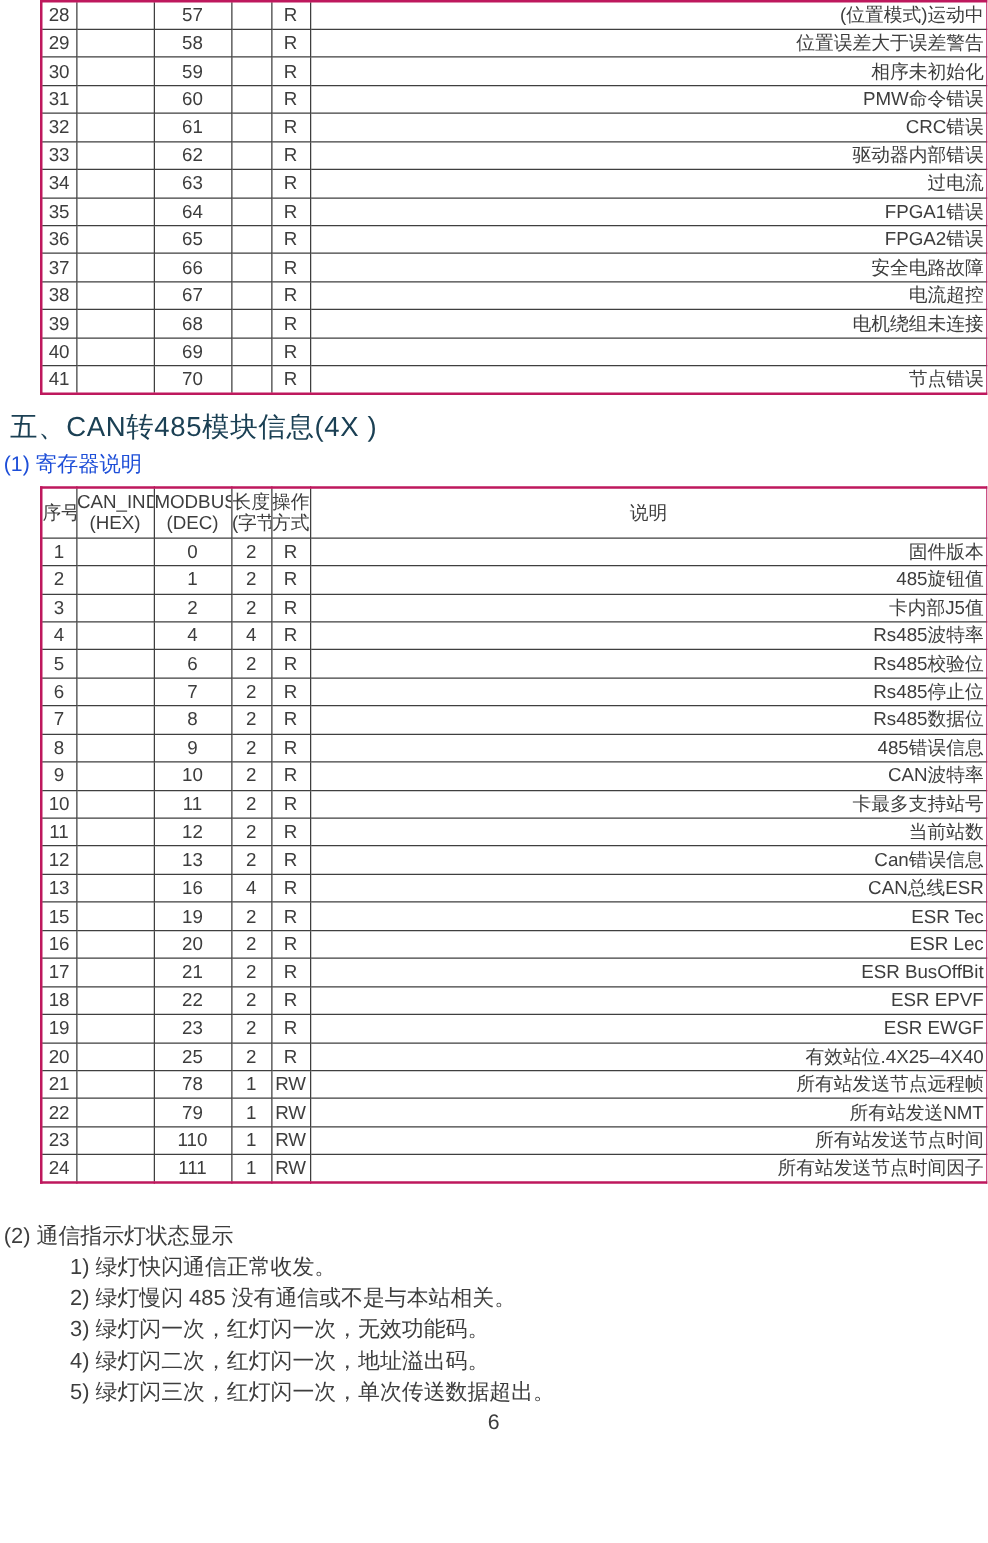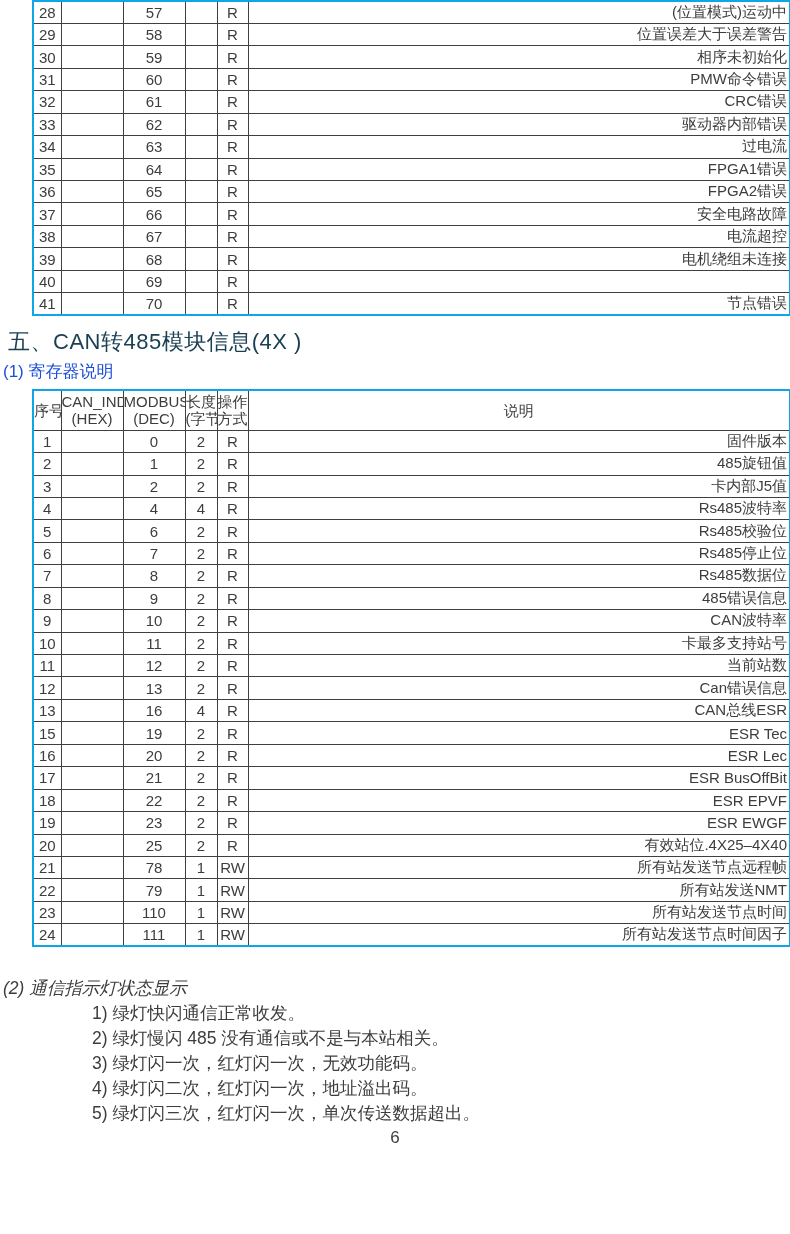--- a/index.html
+++ b/index.html
@@ -11,21 +11,21 @@
     background: #ffffff;
     font-family: "Liberation Sans", sans-serif;
     color: #3d3d3d;
     overflow: hidden;
   }
   table.reg-table {
     border-collapse: collapse;
     table-layout: fixed;
     width: 757px;
     margin-left: 32px;
-    border: 2px solid #0ea5e9;
+    border: 2px solid #be185d;
   }
   table.reg-table td, table.reg-table th {
     border: 1px solid #3f3f3f;
     font-size: 15px;
     color: #3d3d3d;
     overflow: hidden;
     white-space: nowrap;
   }
   table.reg-table td { height: 22.45px; padding: 0 2px; }
   col.c0 { width: 28px; }
@@ -60,23 +60,23 @@
     font-size: 17px;
     line-height: 21px;
     color: #1d4ed8;
   }
   .led-block {
     margin-top: 29px;
     font-size: 17.5px;
     line-height: 25px;
     color: #3d3d3d;
   }
-  .led-sub2 { margin-left: 3px; font-style: italic; }
+  .led-sub2 { margin-left: 3px; }
   .led-label { margin-left: 1px; }
-  .led-item { padding-left: 92px; }
+  .led-item { padding-left: 56px; }
   .page-number {
     margin-top: 2px;
     text-align: center;
     font-size: 17px;
     color: #3d3d3d;
   }
 </style>
 </head>
 <body>
 

